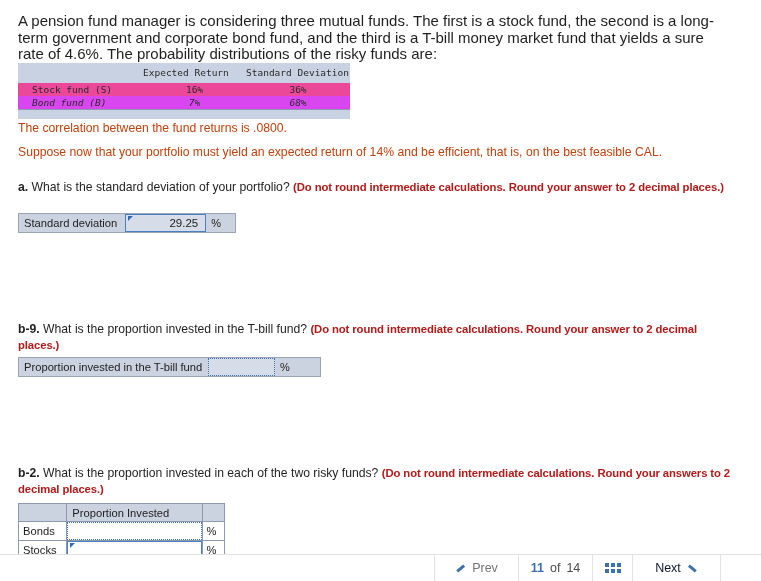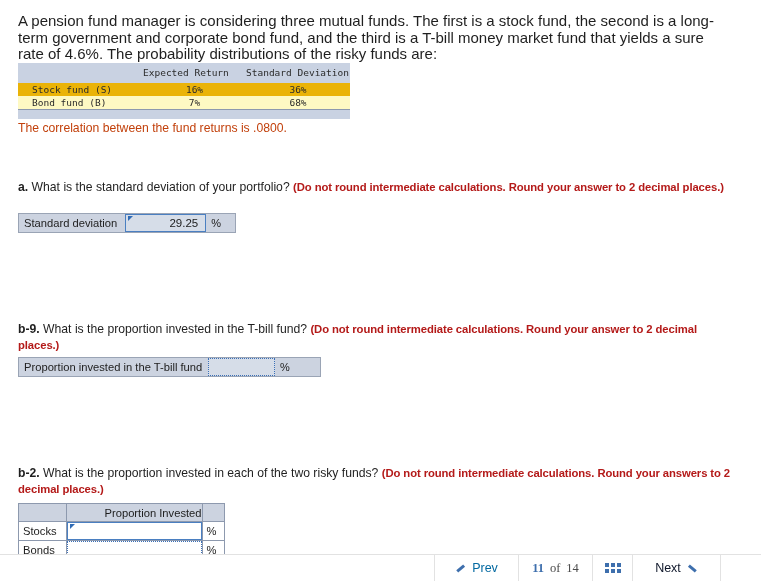--- a/index.html
+++ b/index.html
@@ -53,22 +53,22 @@
     height: 13px;
     line-height: 13px;
   }
   .dt-head td {
     background: #c9d2e2;
     text-align: left;
     height: 20px;
     line-height: 14px;
   }
   .dt-head td.blank { background: #c9d2e2; }
-  .dt-row td { background: #eab308; }
-  .dt-row.alt td { background: #fef9c3; }
+  .dt-row td { background: #ec4899; }
+  .dt-row.alt td { background: #d946ef; font-style: italic; }
   .dt-label { padding-left: 14px !important; text-align: left; }
   .dt-num { text-align: center; }
   .dt-foot td {
     background: #c9d2e2;
     height: 9px;
     border-top: 1px solid #8d99ae;
   }
   .col-a { width: 125px; }
   .col-b { width: 103px; }
   .col-c { width: 104px; }
@@ -190,21 +190,21 @@
     background: #ffffff;
   }
   .b2-table .hdr td {
     background: #ccd3e0;
     height: 17px;
   }
   .b2-c1 { width: 48px; }
   .b2-c2 { width: 135px; }
   .b2-c3 { width: 22px; }
   .b2-table .cell-txt { padding-left: 4px; }
-  .b2-table .cell-hdr { padding-left: 5px; text-align: right; }
+  .b2-table .cell-hdr { padding-left: 5px; }
   .b2-table .cell-pct { padding-left: 4px; }
   .b2-table td.inputcell { padding: 0; position: relative; background: #ffffff; }
   .b2-field {
     width: 100%;
     height: 100%;
     box-sizing: border-box;
     position: relative;
     background: #ffffff;
   }
   .b2-field.focused { border: 1px solid #4a7fc1; }
@@ -223,27 +223,27 @@
     align-items: stretch;
     justify-content: flex-start;
   }
   .nav-spacer { flex: 0 0 434px; }
   .nav-cell {
     border-left: 1px solid #e2e2e2;
     display: flex;
     align-items: center;
     justify-content: center;
     gap: 6px;
-    color: #0369a1;
+    color: #737373;
     font-size: 12.5px;
     padding: 0 10px;
     box-sizing: border-box;
   }
   .nav-prev { width: 84px; }
-  .nav-count { width: 74px; color: #4a4a4a; font-family: Liberation Serif, serif; }
+  .nav-count { width: 74px; color: #4a4a4a; }
   .nav-count b { color: #3e6fad; font-weight: bold; }
   .nav-grid { width: 40px; }
   .nav-next { width: 88px; color: #0f172a; }
   .nav-end { flex: 1; border-left: 1px solid #e2e2e2; }
 
   .arrow-left, .arrow-right {
     width: 11px; height: 11px;
     display: inline-block;
     position: relative;
   }
@@ -290,20 +290,21 @@
       <td class="dt-num">68%</td>
     </tr>
     <tr class="dt-foot">
       <td colspan="3"></td>
     </tr>
   </tbody>
     </table>
 
   <div class="tline q-correlation">The correlation between the fund returns is .0800.</div>
 
+  <div class="tline q-suppose">Suppose now that your portfolio must yield an expected return of 14% and be efficient, that is, on the best feasible CAL.</div>
 
   <div class="question q-a">
     <span class="qlabel">a.</span>
     <span>What is the standard deviation of your portfolio?</span>
     <span class="hint">(Do not round intermediate calculations. Round your answer to 2 decimal places.)</span>
   </div>
 
   <div class="ansbox" id="ans-a">
     <div class="lbl">Standard deviation</div>
     <div class="field focused">
@@ -332,40 +333,40 @@
     <span>What is the proportion invested in each of the two risky funds?</span>
     <span class="hint">(Do not round intermediate calculations. Round your answers to 2 decimal places.)</span>
   </div>
 
   <table class="b2-table">
     <tbody>
         <tr class="hdr">
       <td class="b2-c1"></td>
       <td class="b2-c2 cell-hdr">Proportion Invested</td>
       <td class="b2-c3"></td>
+    </tr>
+    <tr>
+      <td class="cell-txt">Bonds</td>
+      <td class="inputcell">
+        <div class="b2-field dotted">
+          <span></span>
+        </div>
+      </td>
+      <td class="cell-pct">%</td>
     </tr>
     <tr>
       <td class="cell-txt">Stocks</td>
       <td class="inputcell">
         <div class="b2-field focused">
           <span class="caret"></span>
           <span></span>
         </div>
       </td>
       <td class="cell-pct">%</td>
     </tr>
-    <tr>
-      <td class="cell-txt">Bonds</td>
-      <td class="inputcell">
-        <div class="b2-field dotted">
-          <span></span>
-        </div>
-      </td>
-      <td class="cell-pct">%</td>
-    </tr>
   </tbody>
     </table>
 
   <div class="navbar">
     <div class="nav-spacer"></div>
     <div class="nav-cell nav-prev">
       <span class="arrow-left"></span>
       <span>Prev</span>
     </div>
     <div class="nav-cell nav-count">

